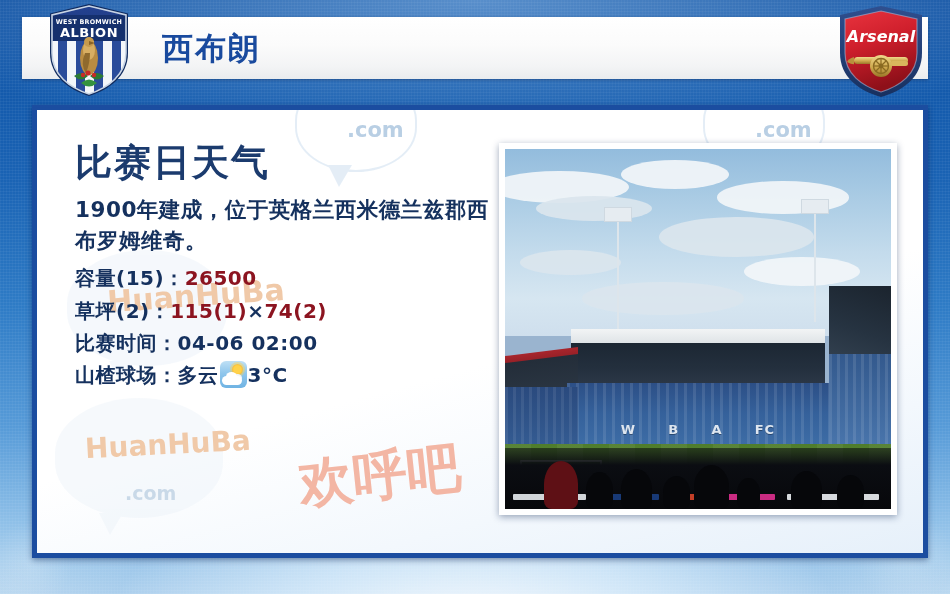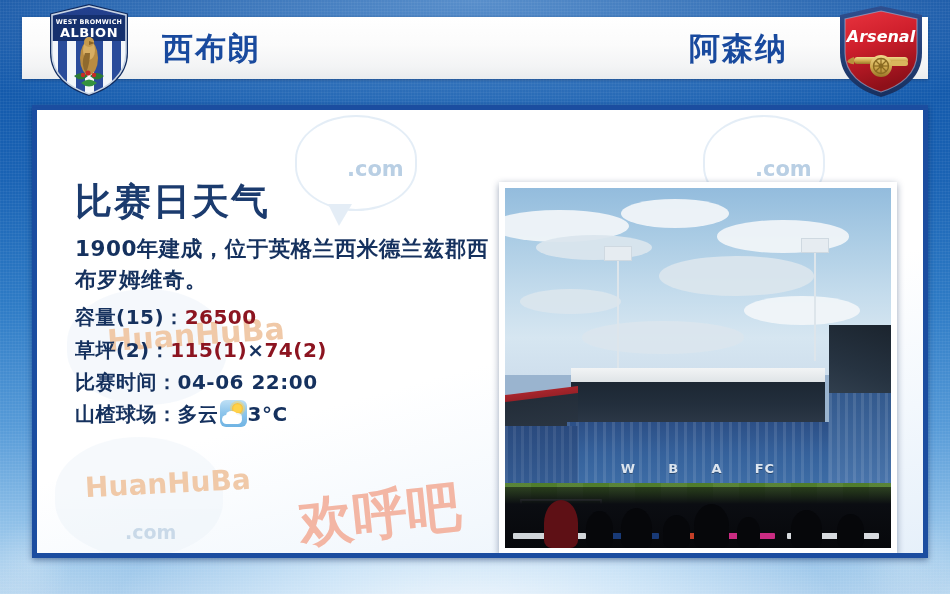--- a/index.html
+++ b/index.html
@@ -71,21 +71,21 @@
   .crest.ars{right:22px;top:4px;width:94px;height:94px;}
 
   
   .card{
     position:absolute;left:32px;top:105px;width:886px;height:443px;
     border:5px solid #1b4da0;
     background:linear-gradient(165deg,#ffffff 0%,#ffffff 55%,#f3f8fd 78%,#e6f0fa 100%);
     box-shadow:0 2px 6px rgba(0,25,70,.45);
     overflow:hidden;z-index:5;
   }
-  .card-inner{position:relative;width:100%;height:100%;margin-top:39px;}
+  .card-inner{position:relative;width:100%;height:100%;}
 
   
   .wm{position:absolute;pointer-events:none;user-select:none;}
   .bubble{
     position:absolute;border-radius:50%/46%;
     background:#eef4fa;opacity:.55;
   }
   .bubble.out{border:2px solid #cfe0f0;background:transparent;}
   .bubble:after{
     content:"";position:absolute;left:26%;bottom:-17px;
@@ -230,21 +230,20 @@
 </style>
 </head>
 <body>
 
 <div id="stage">
 
   <div class="header">
     <div class="header-inner">
 
       <div class="team-name left">西布朗</div>
-      <div class="team-name right">阿森纳</div>
 
 
     </div>
   </div>
 
   <div class="crest wba">
     <svg viewBox="0 0 90 94" width="90" height="94">
       <defs>
         <linearGradient id="wbaShield" x1="0" y1="0" x2="0" y2="1">
           <stop offset="0" stop-color="#23418f"></stop>
@@ -349,21 +348,21 @@
 
         <div class="row">
           <span>容量(15)：</span><span class="val-red">26500</span>
         </div>
 
         <div class="row">
           <span>草坪(2)：</span><span class="val-red">115(1)</span><span class="val-dark">×</span><span class="val-red">74(2)</span>
         </div>
 
         <div class="row">
-          <span>比赛时间：</span><span class="val-dark">04-06 22:00</span>
+          <span>比赛时间：</span><span class="val-dark">04-06 02:00</span>
         </div>
 
         <div class="row">
           <span>山楂球场：</span><span class="val-dark">多云</span><span class="wicon"><span class="sun"></span><span class="cl3"></span><span class="cl2"></span><span class="cl"></span></span><span class="val-dark">3°C</span>
         </div>
 
       </div>
 
       <div class="photo-frame">
         <div class="photo">

